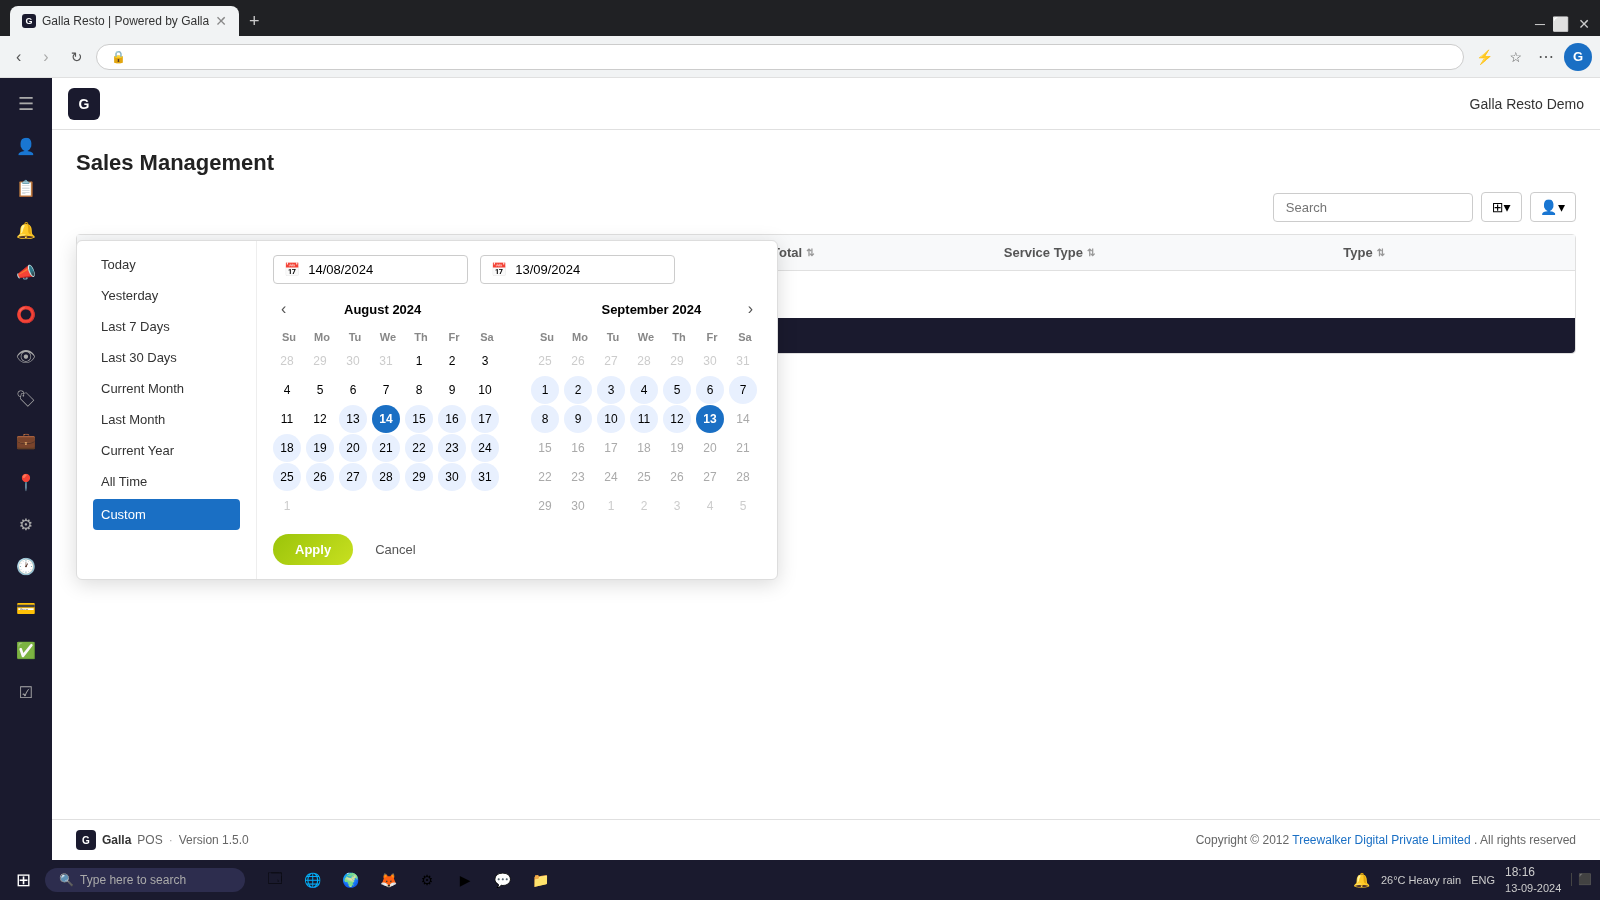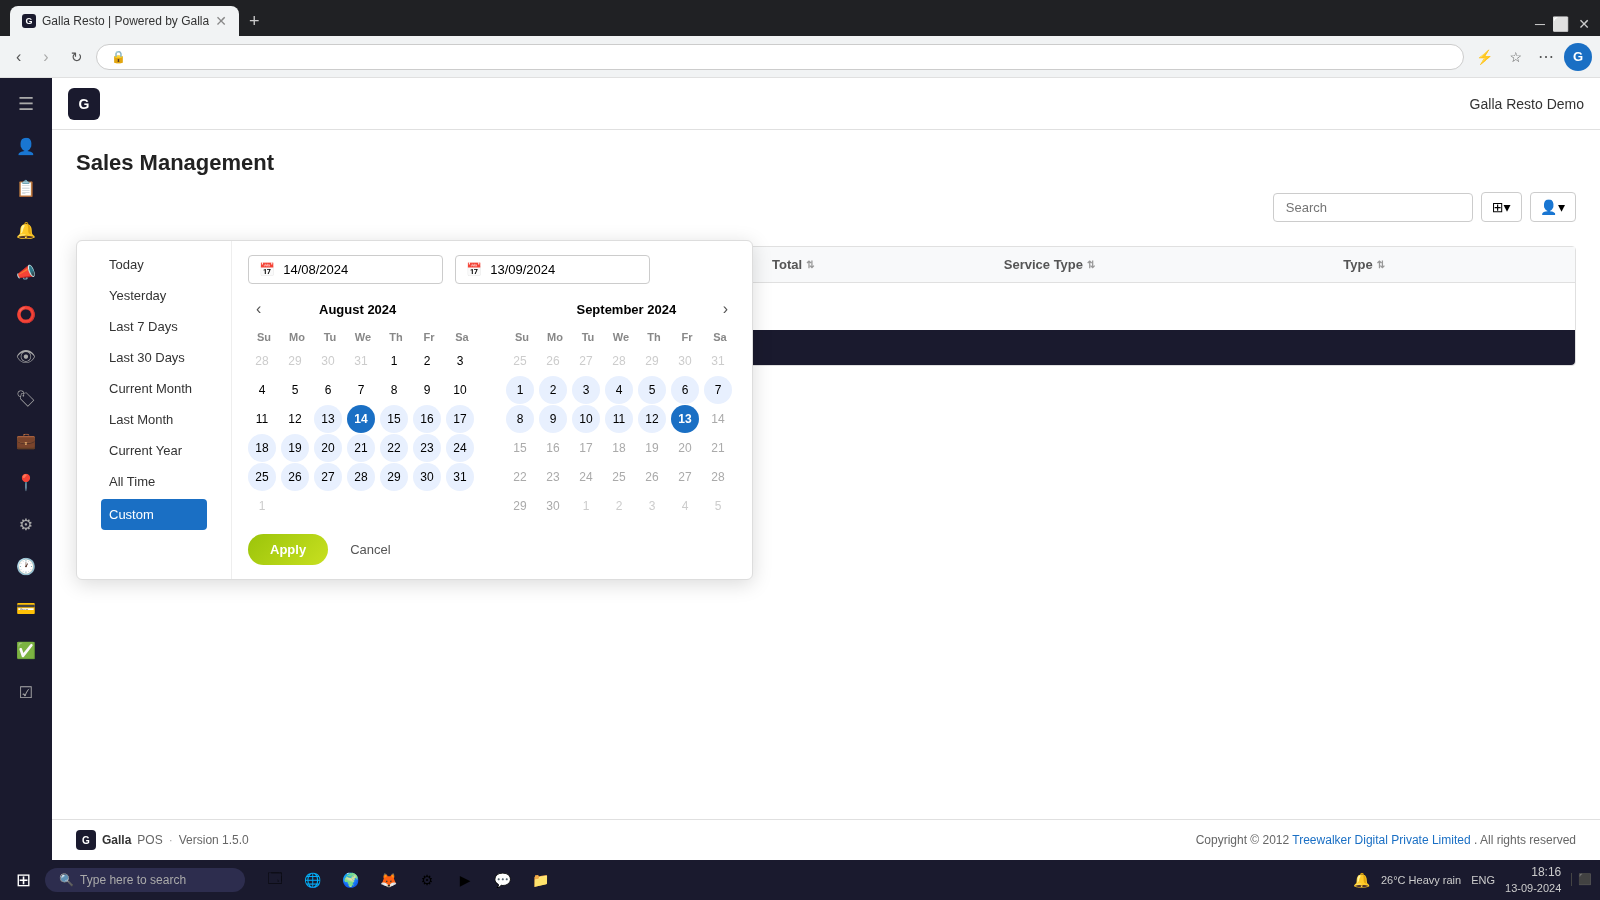--- a/index.html
+++ b/index.html
@@ -64,21 +64,21 @@
         <div style="width:32px;height:32px;background:#1a1a2e;border-radius:6px;display:flex;align-items:center;justify-content:center;color:#fff;font-weight:bold;font-size:14px;">G</div>
       </div>
       <div style="color:#333; font-weight:500; font-size:14px;">Galla Resto Demo</div>
     </div>
 
     <div style="flex:1; padding:20px 24px; position:relative; overflow-y:auto; background:#fff;">
 
       <h1 style="font-size:22px; font-weight:600; color:#222; margin-bottom:16px;">Sales Management</h1>
 
 
-      <div style="display:flex; align-items:center; justify-content:flex-end; gap:8px; margin-bottom:24px;">
+      <div style="display:flex; align-items:center; justify-content:flex-end; gap:8px; margin-bottom:12px;">
         <input type="text" style="border: 1px solid rgb(204, 204, 204); border-radius: 4px; padding: 6px 12px; font-size: 13px; width: 200px;" placeholder="Search">
         <button style="border:1px solid #ccc;border-radius:4px;padding:6px 10px;background:#fff;cursor:pointer;font-size:14px;">⊞▾</button>
         <button style="border:1px solid #ccc;border-radius:4px;padding:6px 10px;background:#fff;cursor:pointer;font-size:14px;">👤▾</button>
       </div>
 
       <div style="background:#fff;border:1px solid #e0e0e0;border-radius:4px;">
         <div style="display:flex;background:#f8f9fa;border-bottom:1px solid #e0e0e0;padding:10px 16px;gap:16px;">
           <div style="flex:1;font-weight:600;color:#555;font-size:13px;display:flex;align-items:center;gap:4px;">
             <span>Total</span>
               <span style="color:#999;font-size:10px;">⇅</span>
@@ -102,21 +102,21 @@
         </div>
         <div style="padding:16px;color:#999;font-size:13px;">No records to display.</div>
         <div style="background:#1a1a2e;color:#fff;padding:10px 16px;font-size:13px;border-radius:0 0 4px 4px;">
           <span>: </span>
           <span>Rs 0.00</span>
         </div>
       </div>
 
       <div style="position:absolute;top:110px;left:24px;background:#fff;border:1px solid #ddd;border-radius:6px;box-shadow:0 4px 20px rgba(0,0,0,0.15);z-index:100;display:flex;">
 
-        <div style="width:155px;border-right:1px solid #eee;padding:8px 16px;">
+        <div style="width:180px;border-right:1px solid #eee;padding:8px 8px;">
           <div style="padding:8px 16px;cursor:pointer;color:#333;font-size:13px;">Today</div>
           <div style="padding:8px 16px;cursor:pointer;color:#333;font-size:13px;">Yesterday</div>
           <div style="padding:8px 16px;cursor:pointer;color:#333;font-size:13px;">Last 7 Days</div>
           <div style="padding:8px 16px;cursor:pointer;color:#333;font-size:13px;">Last 30 Days</div>
           <div style="padding:8px 16px;cursor:pointer;color:#333;font-size:13px;">Current Month</div>
           <div style="padding:8px 16px;cursor:pointer;color:#333;font-size:13px;">Last Month</div>
           <div style="padding:8px 16px;cursor:pointer;color:#333;font-size:13px;">Current Year</div>
           <div style="padding:8px 16px;cursor:pointer;color:#333;font-size:13px;">All Time</div>
           <div style="margin:2px 8px;padding:8px;cursor:pointer;color:#fff;font-size:13px;background:#1a6fc4;border-radius:4px;">Custom</div>
         </div>
@@ -302,19 +302,19 @@
     <div style="width:36px;height:36px;display:flex;align-items:center;justify-content:center;border-radius:4px;cursor:pointer;font-size:14px;">🦊</div>
     <div style="width:36px;height:36px;display:flex;align-items:center;justify-content:center;border-radius:4px;cursor:pointer;font-size:14px;">⚙</div>
     <div style="width:36px;height:36px;display:flex;align-items:center;justify-content:center;border-radius:4px;cursor:pointer;font-size:14px;">▶</div>
     <div style="width:36px;height:36px;display:flex;align-items:center;justify-content:center;border-radius:4px;cursor:pointer;font-size:14px;">💬</div>
     <div style="width:36px;height:36px;display:flex;align-items:center;justify-content:center;border-radius:4px;cursor:pointer;font-size:14px;">📁</div>
   </div>
   <div style="margin-left:auto;display:flex;align-items:center;gap:10px;color:#ccc;font-size:11px;">
     <span style="font-size:14px;">🔔</span>
     <span>26°C  Heavy rain</span>
     <span>ENG</span>
-    <div style="text-align:right;">
+    <div style="">
       <div style="line-height:1.3;font-size:12px;">18:16</div>
       <div style="line-height:1.3;font-size:11px;">13-09-2024</div>
     </div>
     <span style="border-left:1px solid #444;padding-left:6px;cursor:pointer;">⬛</span>
   </div>
 </div>
 
 </body></html>

